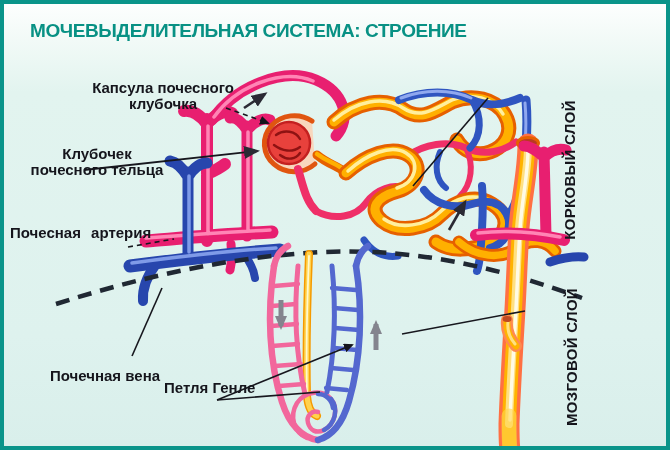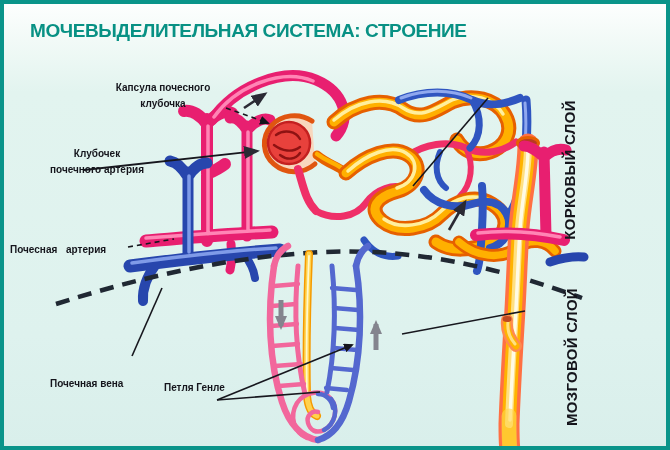--- a/index.html
+++ b/index.html
@@ -10,21 +10,21 @@
     background:linear-gradient(180deg,#fdfefe 0%,#f2faf7 8%,#e2f4ef 20%,#def2ee 75%,#d9efeb 100%);
     overflow:hidden;
     font-family:"Liberation Sans",sans-serif;
   }
   .title{
     position:absolute;left:26px;top:16px;width:620px;
     font-size:19px;font-weight:bold;letter-spacing:-0.4px;white-space:nowrap;
     color:#089184;
   }
   .lbl{
-    position:absolute;color:#15151c;font-weight:bold;font-size:10px;line-height:16px;
+    position:absolute;color:#15151c;font-weight:bold;font-size:15px;line-height:16px;
   }
   .lbl .ln{display:block;}
   .center{text-align:center;}
   .vert{
     transform:rotate(-90deg);transform-origin:center;
     text-align:center;white-space:nowrap;font-size:15px;letter-spacing:0.3px;
   }
   .artery-sp{word-spacing:6px;}
   svg{position:absolute;left:0;top:0;}
 </style>
@@ -169,26 +169,26 @@
     </g>
   </svg>
 
   <div class="lbl center" style="left:86px;top:76px;width:146px;">
     <span class="ln">Капсула почесного</span>
     <span class="ln">клубочка</span>
   </div>
 
   <div class="lbl center" style="left:26px;top:142px;width:134px;">
     <span class="ln">Клубочек</span>
-    <span class="ln">почечного артерия</span>
+    <span class="ln">почесного тельца</span>
   </div>
 
-  <div class="lbl artery-sp" style="left:6px;top:221px;margin-top:17px;">Почесная артерия</div>
+  <div class="lbl artery-sp" style="left:6px;top:221px;">Почесная артерия</div>
 
-  <div class="lbl" style="left:46px;top:372px;text-align:center;">Почечная вена</div>
+  <div class="lbl" style="left:46px;top:364px;text-align:center;">Почечная вена</div>
 
   <div class="lbl" style="left:160px;top:376px;">Петля Генле</div>
 
 
 
   <div class="lbl vert" style="left:491px;top:158px;width:150px;">КОРКОВЫЙ СЛОЙ</div>
 
   <div class="lbl vert" style="left:493px;top:345px;width:150px;">МОЗГОВОЙ СЛОЙ</div>
 
 </div>

